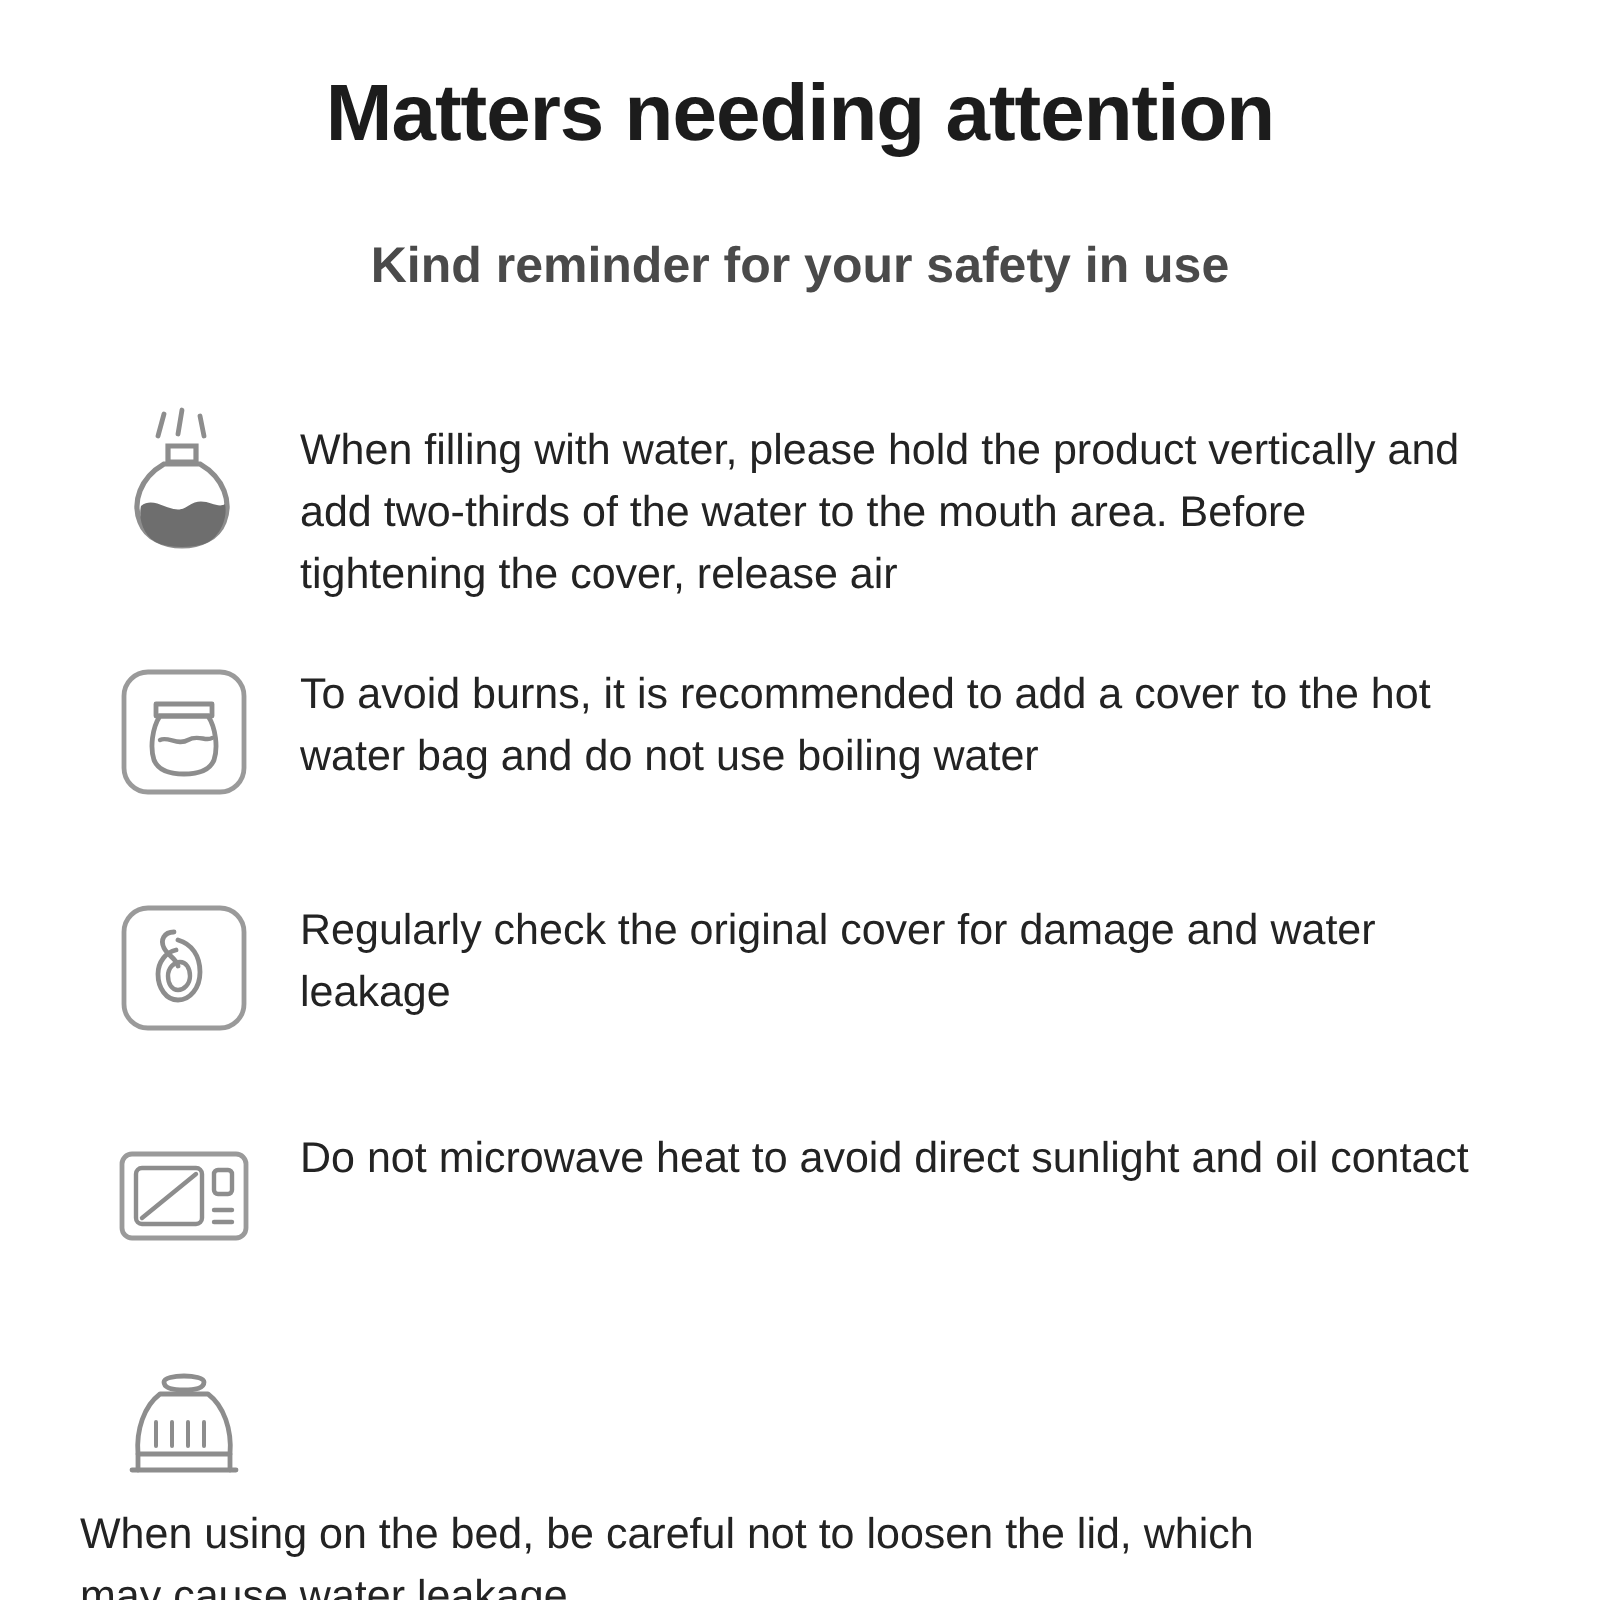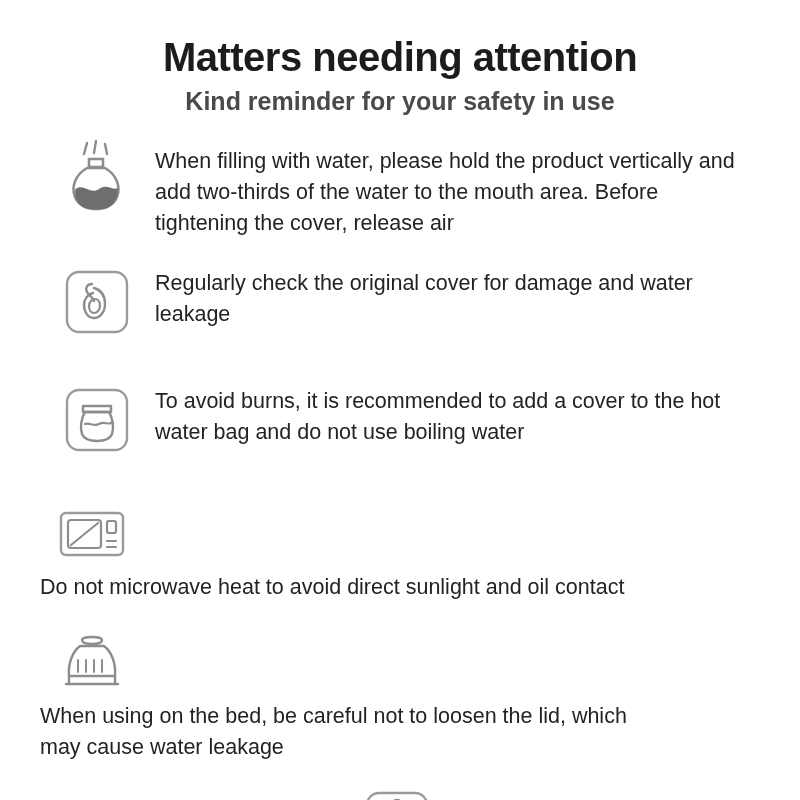--- a/index.html
+++ b/index.html
@@ -14,20 +14,21 @@
     color: #2b2b2b;
     overflow: hidden;
   }
   .page {
     width: 800px;
     height: 800px;
     box-sizing: border-box;
     padding: 34px 40px 10px 40px;
     display: flex;
     flex-direction: column;
+    gap: 32px;
   }
   .title {
     text-align: center;
     font-size: 40px;
     font-weight: bold;
     letter-spacing: -0.5px;
     color: #1c1c1c;
     line-height: 1.15;
     margin: 0 0 6px 0;
   }
@@ -43,21 +44,20 @@
     display: flex;
     flex-direction: column;
     gap: 0px;
     flex: 1;
   }
   .item {
     display: flex;
     align-items: flex-start;
     min-height: 92px;
     padding: 4px 0 4px 0;
-    justify-content: center;
   }
   .icon-box {
     width: 72px;
     min-width: 72px;
     height: 72px;
     margin-right: 22px;
     margin-left: 16px;
     display: flex;
     align-items: center;
     justify-content: center;
@@ -69,21 +69,21 @@
     font-size: 21.5px;
     line-height: 1.45;
     color: #232323;
     padding-top: 2px;
     max-width: 600px;
   }
   
   .item.i0 { margin-top: 0px; }
   .item.i1 { margin-top: 18px; }
   .item.i2 { margin-top: 18px; }
-  .item.i3 { margin-top: 14px; flex-direction: column; }
+  .item.i3 { margin-top: 14px; }
   .item.i4 { margin-top: 16px; flex-direction: column; }
   .item.i5 { margin-top: 16px; }
   .item.i0 .icon-box { margin-top: -4px; }
 </style>
 </head>
 <body>
 
 <div class="page">
 
   <h1 class="title">Matters needing attention</h1>
@@ -102,42 +102,42 @@
           <g fill="none" stroke="#8d8d8d" stroke-width="2.6">
             <path d="M26 20 h14 v8 h-14 z"></path>
             <path d="M24 29 C12 36, 8 48, 12 58 C15 66, 24 70, 33 70 C42 70, 51 66, 54 58 C58 48, 54 36, 42 29 Z"></path>
           </g>
           <path d="M12.5 50 C20 44, 28 56, 36 50 C44 44, 50 52, 54.5 49 C56 56, 52 66, 44 69 C38 71, 28 71, 22 69 C14 66, 11 57, 12.5 50 Z" fill="#6e6e6e"></path>
         </svg>
       </div>
       <div class="item-text">When filling with water, please hold the product vertically and add two-thirds of the water to the mouth area. Before tightening the cover, release air</div>
     </div>
 
+    <div class="item i2">
+      <div class="icon-box">
+        <svg width="68" height="68" viewBox="0 0 68 68">
+          <rect x="4" y="4" width="60" height="60" rx="12" fill="none" stroke="#9a9a9a" stroke-width="2.4"></rect>
+          <path d="M20 20 h28 v6 h-28 z" fill="none" stroke="#8d8d8d" stroke-width="2.4" stroke-linejoin="round"></path>
+          <path d="M22 26 C18 32, 17 42, 19 48 C21 53, 26 55, 34 55 C42 55, 47 53, 49 48 C51 42, 50 32, 46 26 Z" fill="none" stroke="#8d8d8d" stroke-width="2.4"></path>
+          <path d="M22 38 C26 36, 31 41, 36 38 C41 35, 45 39, 48 37" fill="none" stroke="#8d8d8d" stroke-width="2.2" stroke-linecap="round"></path>
+        </svg>
+      </div>
+      <div class="item-text">To avoid burns, it is recommended to add a cover to the hot water bag and do not use boiling water</div>
+    </div>
+
     <div class="item i1">
       <div class="icon-box">
         <svg width="68" height="68" viewBox="0 0 68 68">
           <rect x="4" y="4" width="60" height="60" rx="12" fill="none" stroke="#9a9a9a" stroke-width="2.4"></rect>
           <path d="M29 16 C24 16, 22 20, 24 24 C26 28, 30 29, 31 33" fill="none" stroke="#8d8d8d" stroke-width="2.4" stroke-linecap="round"></path>
           <path d="M31 20 C38 22, 42 28, 42 36 C42 44, 37 50, 31 50 C25 50, 21 44, 21 37 C21 31, 25 26, 30 25" fill="none" stroke="#8d8d8d" stroke-width="2.4" stroke-linecap="round"></path>
           <path d="M26 38 C26 34, 29 31, 32 31 C35 31, 37 34, 37 38 C37 42, 34 45, 31 45 C28 45, 26 42, 26 38 Z" fill="none" stroke="#8d8d8d" stroke-width="2.2"></path>
         </svg>
       </div>
       <div class="item-text">Regularly check the original cover for damage and water leakage</div>
-    </div>
-
-    <div class="item i2">
-      <div class="icon-box">
-        <svg width="68" height="68" viewBox="0 0 68 68">
-          <rect x="4" y="4" width="60" height="60" rx="12" fill="none" stroke="#9a9a9a" stroke-width="2.4"></rect>
-          <path d="M20 20 h28 v6 h-28 z" fill="none" stroke="#8d8d8d" stroke-width="2.4" stroke-linejoin="round"></path>
-          <path d="M22 26 C18 32, 17 42, 19 48 C21 53, 26 55, 34 55 C42 55, 47 53, 49 48 C51 42, 50 32, 46 26 Z" fill="none" stroke="#8d8d8d" stroke-width="2.4"></path>
-          <path d="M22 38 C26 36, 31 41, 36 38 C41 35, 45 39, 48 37" fill="none" stroke="#8d8d8d" stroke-width="2.2" stroke-linecap="round"></path>
-        </svg>
-      </div>
-      <div class="item-text">To avoid burns, it is recommended to add a cover to the hot water bag and do not use boiling water</div>
     </div>
 
     <div class="item i3">
       <div class="icon-box">
         <svg width="68" height="58" viewBox="0 0 68 58">
           <rect x="3" y="8" width="62" height="42" rx="5" fill="none" stroke="#9a9a9a" stroke-width="2.4"></rect>
           <rect x="10" y="15" width="33" height="28" rx="3" fill="none" stroke="#8d8d8d" stroke-width="2.2"></rect>
           <line x1="13" y1="40" x2="40" y2="18" stroke="#8d8d8d" stroke-width="2.2" stroke-linecap="round"></line>
           <rect x="49" y="16" width="9" height="12" rx="2" fill="none" stroke="#8d8d8d" stroke-width="2.2"></rect>
           <line x1="49" y1="36" x2="58" y2="36" stroke="#8d8d8d" stroke-width="2.2" stroke-linecap="round"></line>

